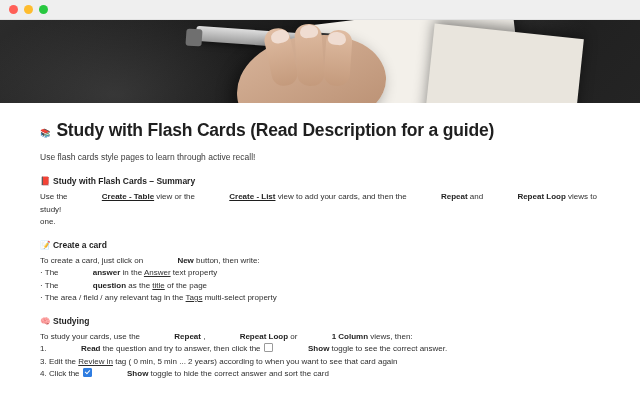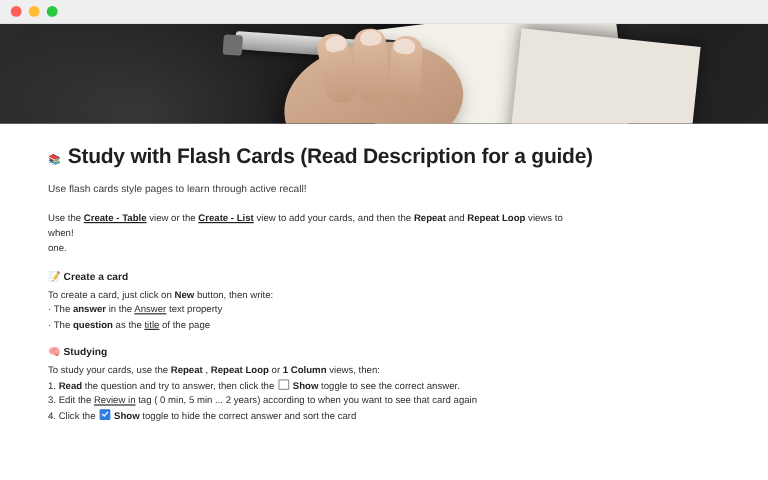--- a/index.html
+++ b/index.html
@@ -161,21 +161,21 @@
     margin: 0 0 5px 0;
     color: #1f1f1f;
   }
   .block { margin-bottom: 12px; }
   .line {
     font-size: 8px;
     line-height: 11.5px;
     margin: 0 0 1px 0;
     color: #2f2f2f;
   }
-  b { font-weight: bold; color: #1f1f1f; }
+  b { font-weight: bold; color: #1f1f1f; margin-left: 32px; }
   u { text-decoration: underline; }
   i { font-style: italic; }
   .chk {
     display: inline-block;
     width: 7px; height: 7px;
     border: 1px solid #9a9a9a;
     border-radius: 1px;
     vertical-align: -1px;
     margin: 0 1px;
     background: #fff;
@@ -225,35 +225,40 @@
 
   <div class="content">
 
     <h1 class="page-title">
       <span class="emoji">📚</span><span>Study with Flash Cards (Read Description for a guide)</span>
     </h1>
 
     <p class="subtitle">Use flash cards style pages to learn through active recall!</p>
 
     <div class="block">
+      <h2 class="section">
+        <span class="emoji">📕</span>
+        <span>Study with Flash Cards – Summary</span>
+      </h2>
       <p class="line">
         Use the <b><u>Create - Table</u></b> view or the <b><u>Create - List</u></b> view to add your cards, and then the <b>Repeat</b> and <b>Repeat Loop</b> views to
       </p>
-      <p class="line">when!</p>
+      <p class="line">study!</p>
       <p class="line">one.</p>
     </div>
 
     <div class="block">
       <h2 class="section">
         <span class="emoji">📝</span>
         <span>Create a card</span>
       </h2>
       <p class="line">To create a card, just click on  <b>New</b>  button, then write:</p>
       <p class="line">· The <b>answer</b> in the <u>Answer</u> text property</p>
       <p class="line">· The <b>question</b> as the <u>title</u> of the page</p>
+      <p class="line">· The area / field / any relevant tag in the <u>Tags</u>  multi-select property</p>
     </div>
 
     <div class="block">
       <h2 class="section">
         <span class="emoji">🧠</span>
         <span>Studying</span>
       </h2>
       <p class="line">To study your cards, use the <b>Repeat</b> , <b>Repeat Loop</b> or <b>1 Column</b>  views, then:</p>
       <p class="line">1. <b>Read</b> the question and try to answer, then click the <span class="chk"></span> <b>Show</b> toggle to see the correct answer.</p>
       <p class="line">3. Edit the <u>Review in</u> tag ( 0 min,  5 min ...  2 years) according to when you want to see that card again</p>

